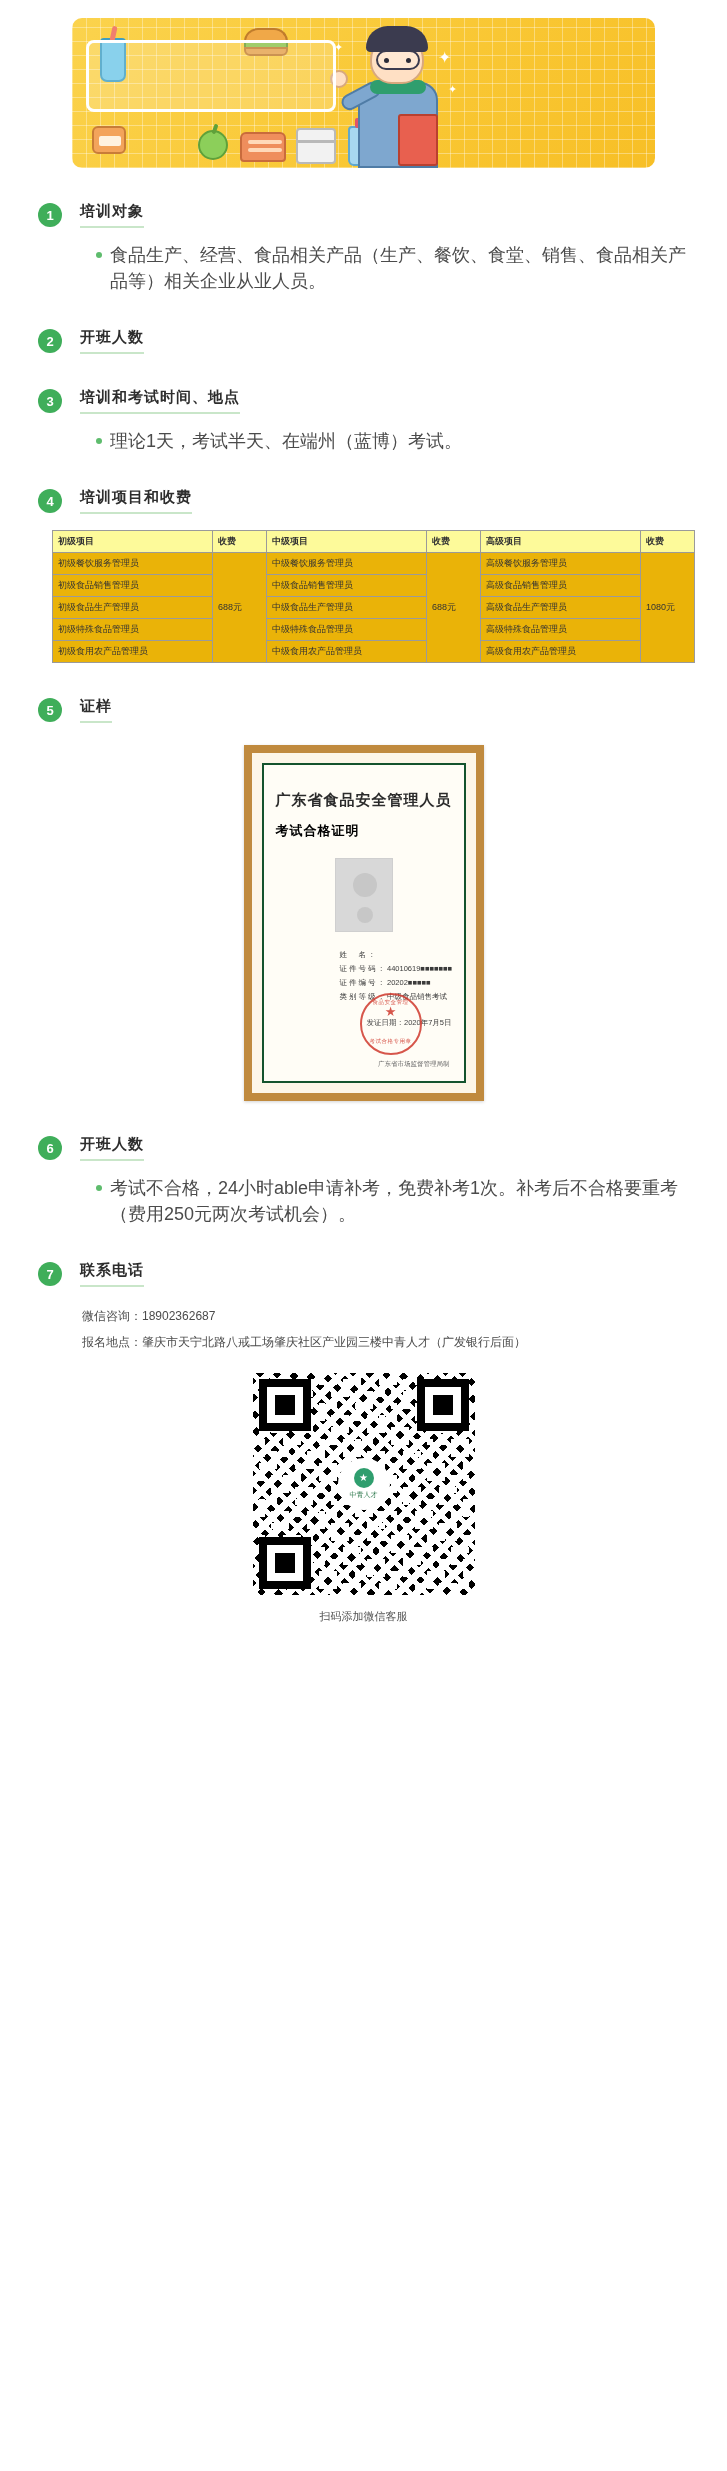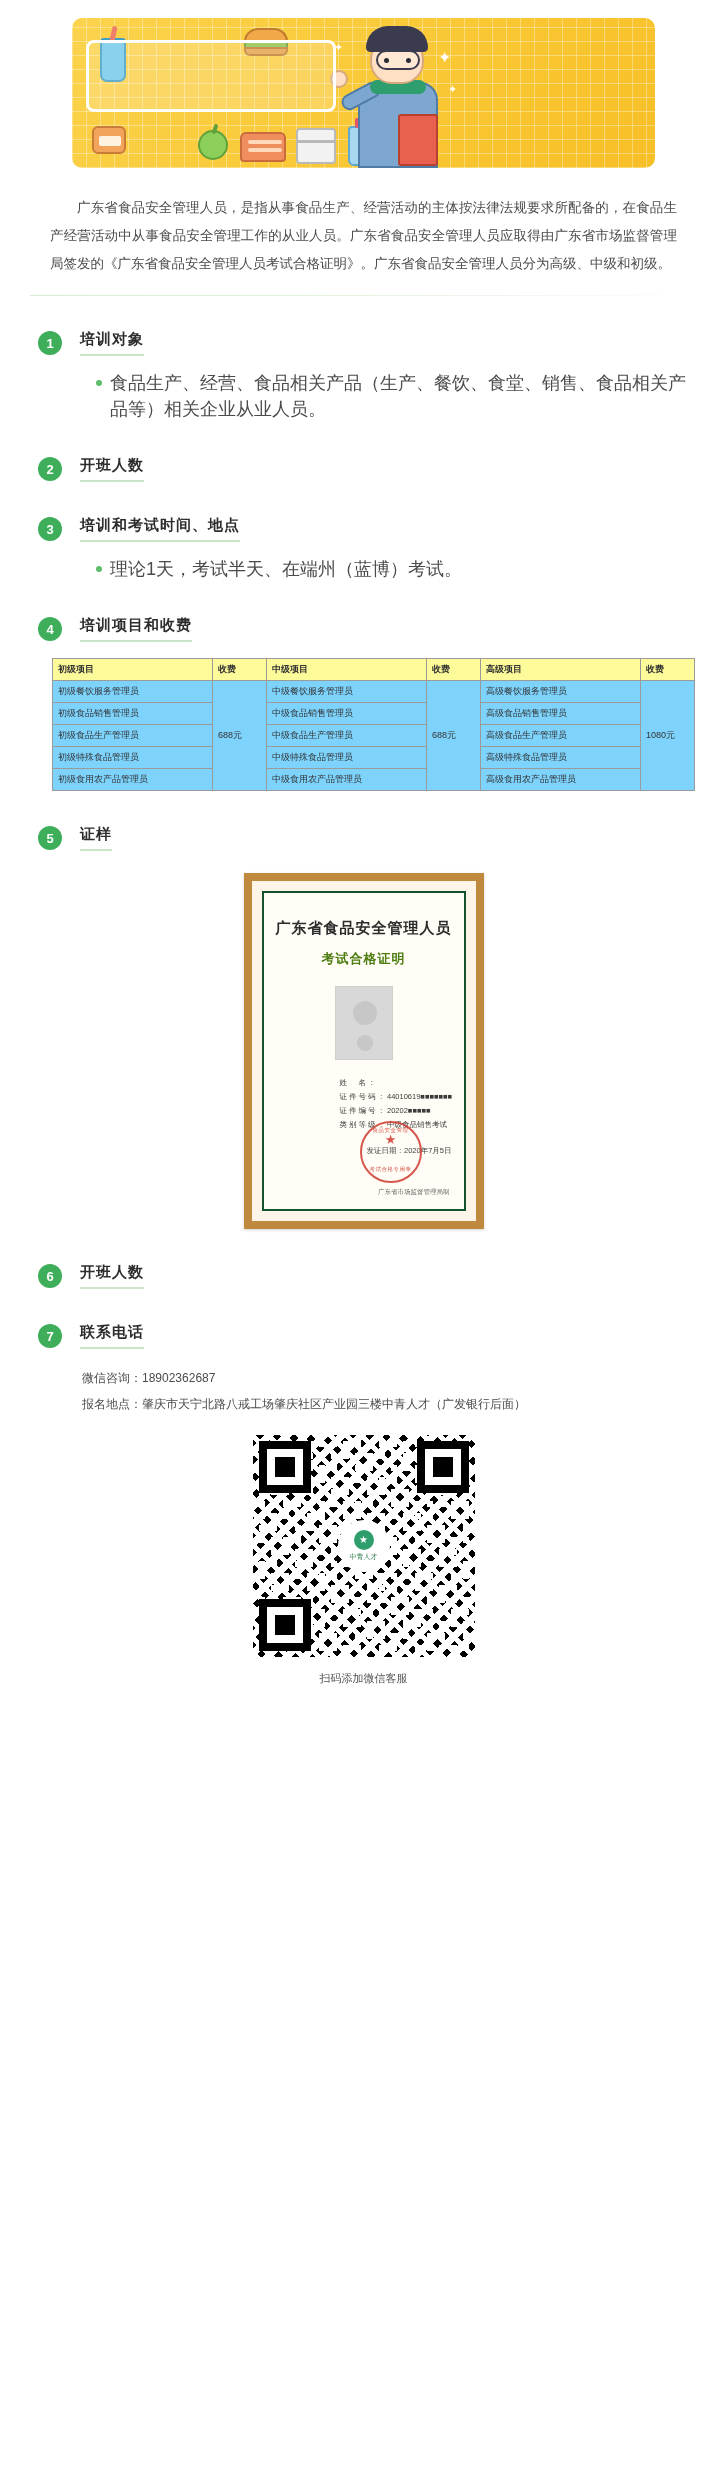--- a/index.html
+++ b/index.html
@@ -249,21 +249,21 @@
     padding: 4px 5px;
     line-height: 13px;
     height: 21px;
   }
   table.price th {
     background: #fdfa9a;
     font-weight: bold;
     text-align: left;
     font-size: 9px;
   }
-  table.price td { background: #7dd3fc; text-align: left; }
+  table.price td { background: #eab308; text-align: left; }
   td.fee { text-align: center; vertical-align: middle; }
   col.c-item { width: 160px; }
   col.c-fee  { width: 54px; }
 
   
   .cert-wrap {
     margin: 22px auto 0 auto;
     width: 240px;
   }
   .cert-outer {
@@ -282,25 +282,25 @@
   .cert-t1 {
     text-align: center;
     font-family: "Liberation Serif", serif;
     font-size: 15px;
     font-weight: bold;
     color: #2b2b2b;
     letter-spacing: 1px;
     margin-top: 12px;
   }
   .cert-t2 {
-    text-align: center;
+    text-align: left;
     font-family: "Liberation Serif", serif;
     font-size: 13px;
     font-weight: bold;
-    color: #4d7c0f;
+    color: #000000;
     letter-spacing: 1px;
     margin-top: 12px;
   }
   .cert-photo {
     width: 58px; height: 74px;
     background: #d8d8d8;
     border: 1px solid #cfcfcf;
     margin: 18px auto 0 auto;
     position: relative;
   }
@@ -439,23 +439,20 @@
     <div class="doodle p-eye-l"></div>
     <div class="doodle p-eye-r"></div>
     <div class="doodle p-book"></div>
     <div class="doodle sparkle s1">✦</div>
     <div class="doodle sparkle s2">✦</div>
     <div class="doodle sparkle s3">✦</div>
 
     <div class="hero-frame"></div>
   </div>
 
-  <div class="intro-wrap">
-    <p class="intro">广东省食品安全管理人员，是指从事食品生产、经营活动的主体按法律法规要求所配备的，在食品生产经营活动中从事食品安全管理工作的从业人员。广东省食品安全管理人员应取得由广东省市场监督管理局签发的《广东省食品安全管理人员考试合格证明》。广东省食品安全管理人员分为高级、中级和初级。</p>
-  </div>
 
   <div class="section">
     <div class="sec-head">
       <div class="sec-num">1</div>
       <div class="sec-title">培训对象</div>
     </div>
     <div class="sec-body">
       <div class="bullet-row">食品生产、经营、食品相关产品（生产、餐饮、食堂、销售、食品相关产品等）相关企业从业人员。</div>
     </div>
   </div>
@@ -574,20 +571,23 @@
         </div>
       </div>
     </div>
   </div>
 
   <div class="section">
     <div class="sec-head">
       <div class="sec-num">6</div>
       <div class="sec-title">开班人数</div>
     </div>
+    <div class="sec-body">
+      <div class="bullet-row">考试不合格，24小时able申请补考，免费补考1次。补考后不合格要重考（费用250元两次考试机会）。</div>
+    </div>
   </div>
 
   <div class="section">
     <div class="sec-head">
       <div class="sec-num">7</div>
       <div class="sec-title">联系电话</div>
     </div>
     <div class="contact-lines">
       <div>微信咨询：18902362687</div>
       <div>报名地点：肇庆市天宁北路八戒工场肇庆社区产业园三楼中青人才（广发银行后面）</div>

